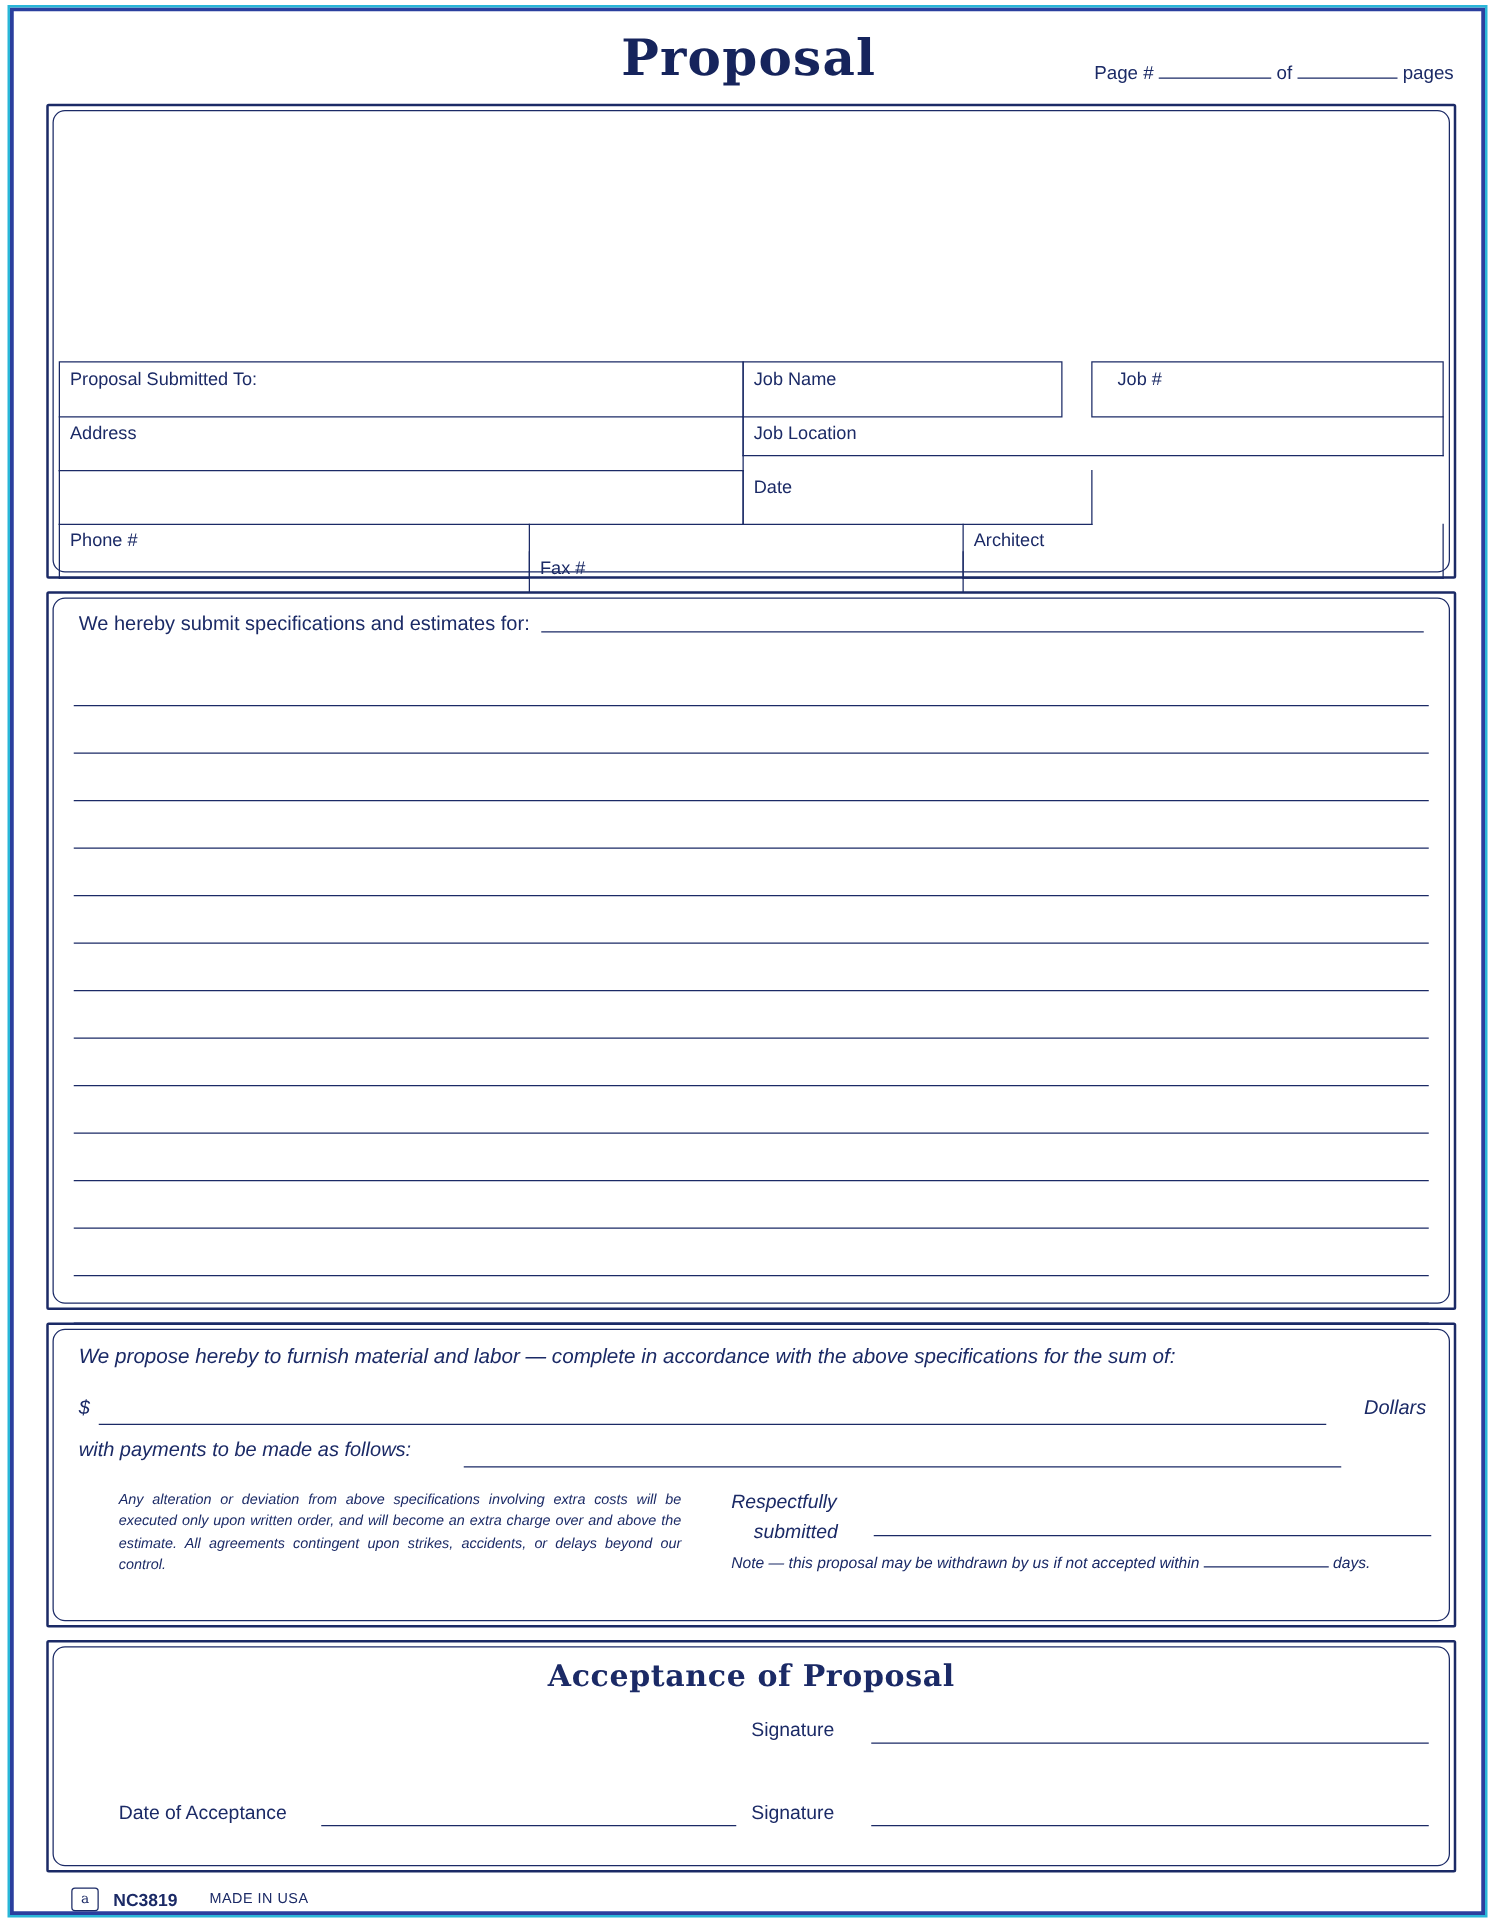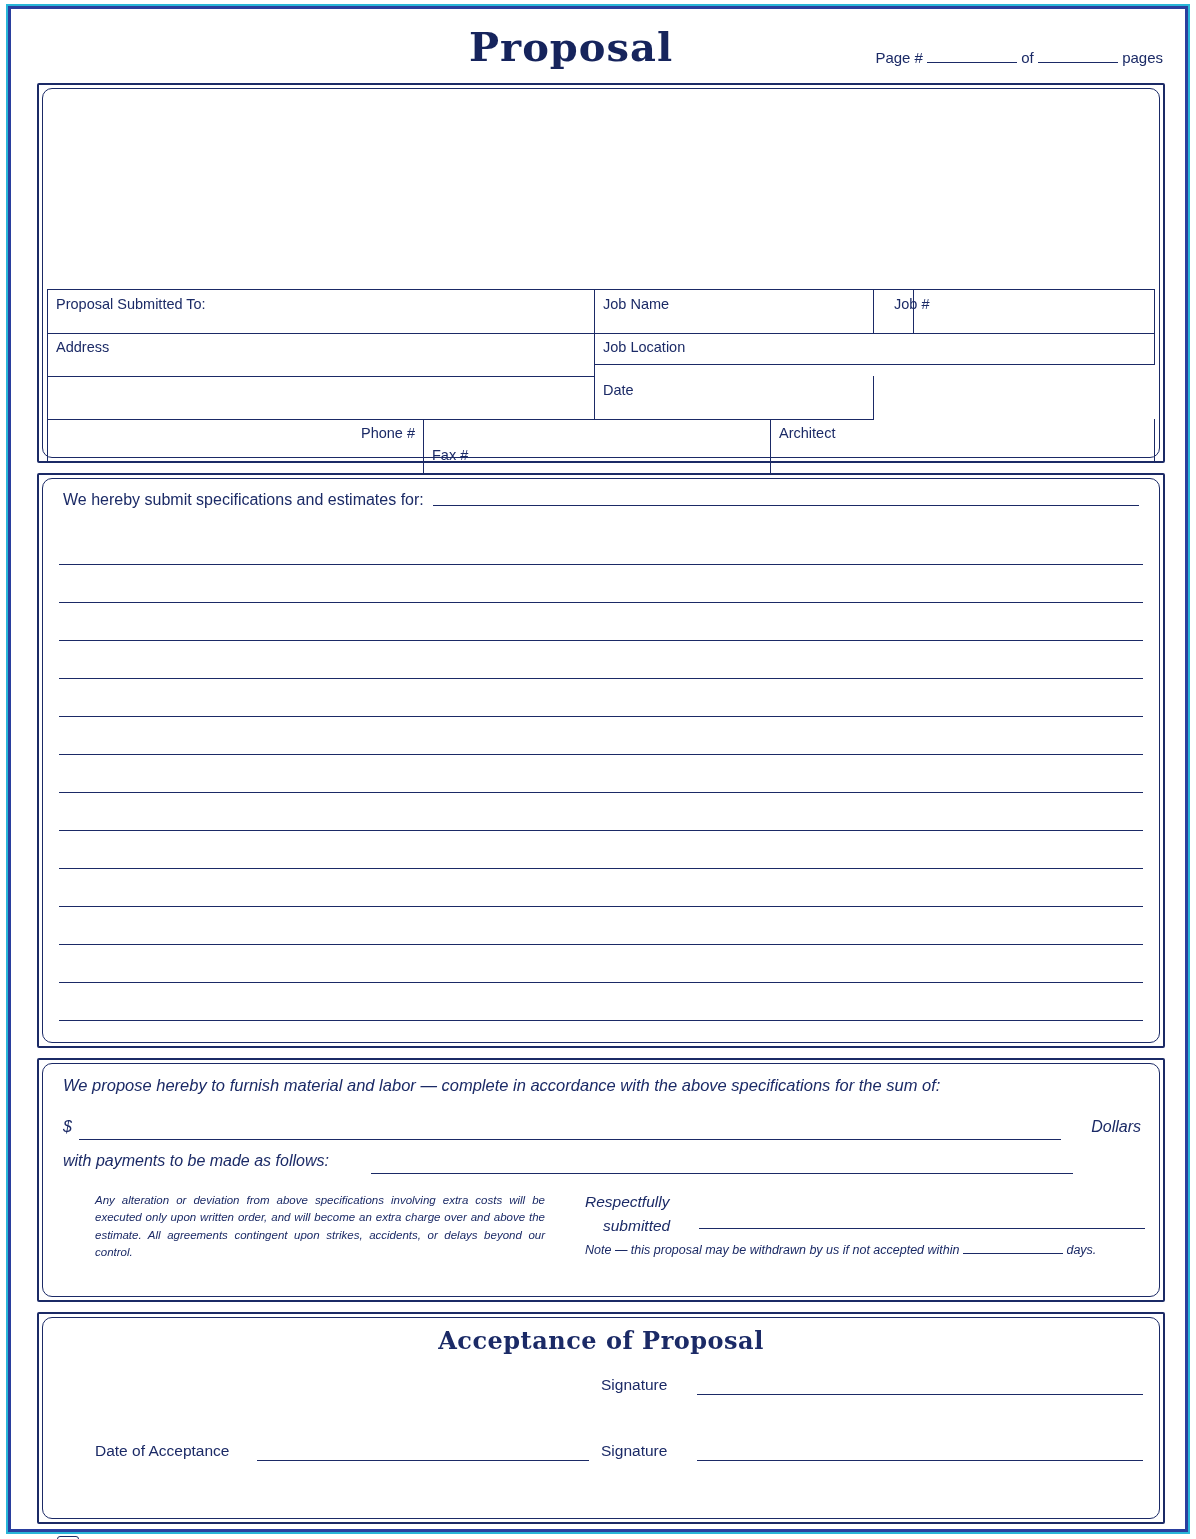--- a/index.html
+++ b/index.html
@@ -44,20 +44,21 @@
   
   .title-row {
     position: relative;
     height: 62px;
   }
   .title-word {
     position: absolute;
     left: 432px;
     top: 2px;
     width: 260px;
+    text-align: center;
     font-family: "DejaVu Serif", serif;
     font-weight: bold;
     font-size: 40px;
     letter-spacing: 1px;
     color: #16245c;
     font-style: normal;
   }
   .page-of {
     position: absolute;
     right: 2px;
@@ -233,21 +234,21 @@
   }
   .note-rule {
     display: inline-block;
     width: 100px;
     border-bottom: 1px solid #1b2a66;
     height: 11px;
   }
 
   
   .accept-panel {
-    height: 212px;
+    height: 186px;
   }
   .accept-title {
     position: absolute;
     left: 0; right: 0;
     top: 12px;
     text-align: center;
     font-family: "DejaVu Serif", serif;
     font-weight: bold;
     font-size: 24px;
     letter-spacing: 0.5px;
@@ -350,30 +351,30 @@
         <span>of</span>
         <span class="rule rule-80"></span>
         <span>pages</span>
       </div>
     </div>
 
     <div class="panel top-block">
       <div class="blank-area"></div>
       <div class="grid-area">
         <div class="cell" style="left:0; top:0; width:548px; height:45px;">Proposal Submitted To:</div>
-        <div class="cell" style="left:547px; top:0; width:320px; height:45px;">Job Name</div>
+        <div class="cell" style="left:547px; top:0; width:256px; height:45px;">Job Name</div>
         <div class="cell" style="left:826px; top:0; right:0; height:45px;padding-left:20px;">Job #</div>
 
         <div class="cell nb-t" style="left:0; top:44px; width:548px; height:44px;">Address</div>
         <div class="cell nb-t" style="left:547px; top:44px; right:0; height:32px;">Job Location</div>
 
         <div class="cell nb-t" style="left:0; top:87px; width:548px; height:44px;"></div>
         <div class="cell nb-t" style="left:547px; top:87px; width:280px; height:44px;">Date</div>
 
-        <div class="cell nb-t" style="left:0; top:130px; width:377px; height:44px;text-align:right;">Phone #</div>
+        <div class="cell nb-t" style="left:0; top:130px; width:377px; height:44px;">Phone #</div>
         <div class="cell nb-t" style="left:376px; top:130px; width:348px; height:44px;margin-top:22px;">Fax #</div>
         <div class="cell nb-t" style="left:723px; top:130px; right:0; height:44px;">Architect</div>
       </div>
     </div>
 
     <div class="gap"></div>
 
     <div class="panel specs-panel">
       <div class="specs-lead">We hereby submit specifications and estimates for:</div>
       <div class="lead-rule"></div>

